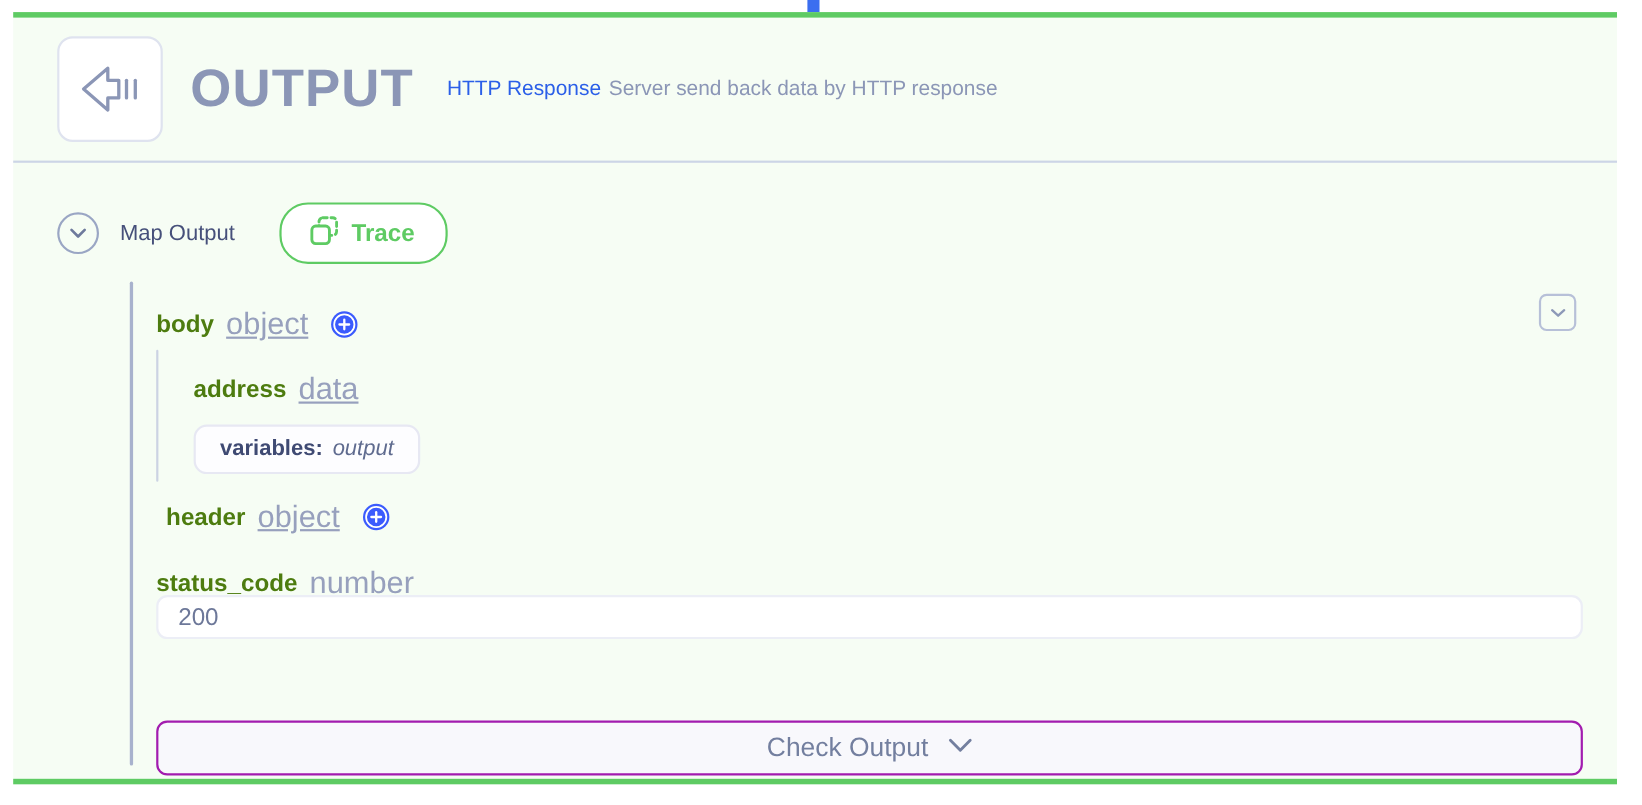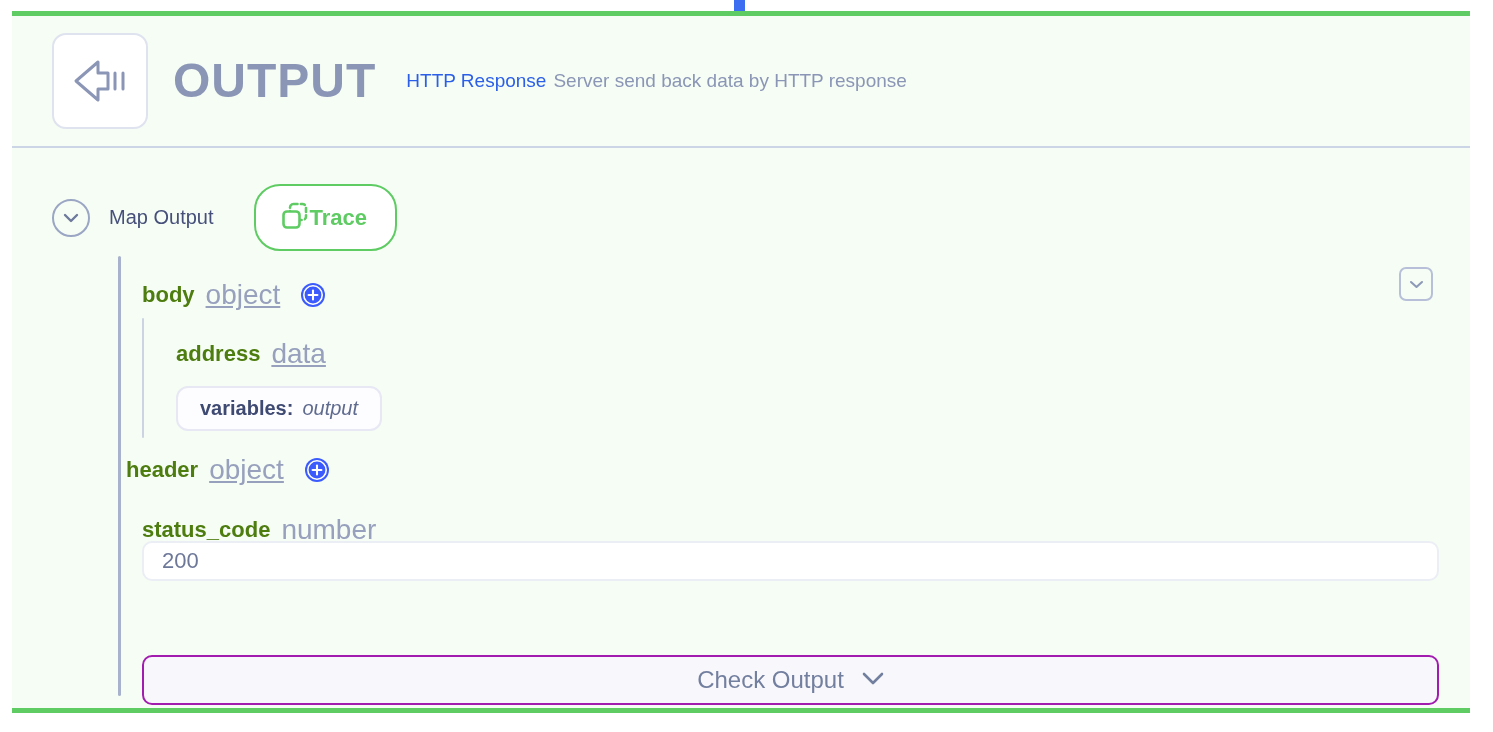--- a/index.html
+++ b/index.html
@@ -122,27 +122,27 @@
     flex: none;
   }
   .toolbar-label {
     font-size: 20px;
     color: #46507a;
     margin-left: 19px;
     white-space: nowrap;
   }
   .trace-btn {
     margin-left: 40px;
-    height: 67px;
+    height: 56px;
     border: 2px solid #5ecb63;
     border-radius: 26px;
     background: #ffffff;
     display: flex;
     align-items: center;
-    gap: 0;
+    gap: 10px;
     padding: 0 28px 0 24px;
     box-sizing: border-box;
   }
   .trace-label {
     font-size: 22px;
     font-weight: bold;
     color: #5ecb63;
     white-space: nowrap;
   }
 
@@ -355,21 +355,21 @@
       <div class="field-row" style="left:58px; top:82px;">
         <span class="field-name">address</span>
         <span class="field-type">data</span>
       </div>
 
       <div class="var-pill" style="left:58px; top:130px;">
         <span class="var-key">variables:</span>
         <span class="var-val">output</span>
       </div>
 
-      <div class="field-row" style="left:8px; top:198px;">
+      <div class="field-row" style="left:33px; top:198px;">
         <span class="field-name">header</span>
         <span class="field-type">object</span>
         <span class="plus-btn">
           <svg width="26" height="26" viewBox="0 0 26 26">
             <circle cx="13" cy="13" r="12" fill="#3b5bfd"></circle>
             <circle cx="13" cy="13" r="9.2" fill="none" stroke="#ffffff" stroke-width="1.6"></circle>
             <line x1="13" y1="8.6" x2="13" y2="17.4" stroke="#ffffff" stroke-width="2.1" stroke-linecap="round"></line>
             <line x1="8.6" y1="13" x2="17.4" y2="13" stroke="#ffffff" stroke-width="2.1" stroke-linecap="round"></line>
           </svg>
         </span>

